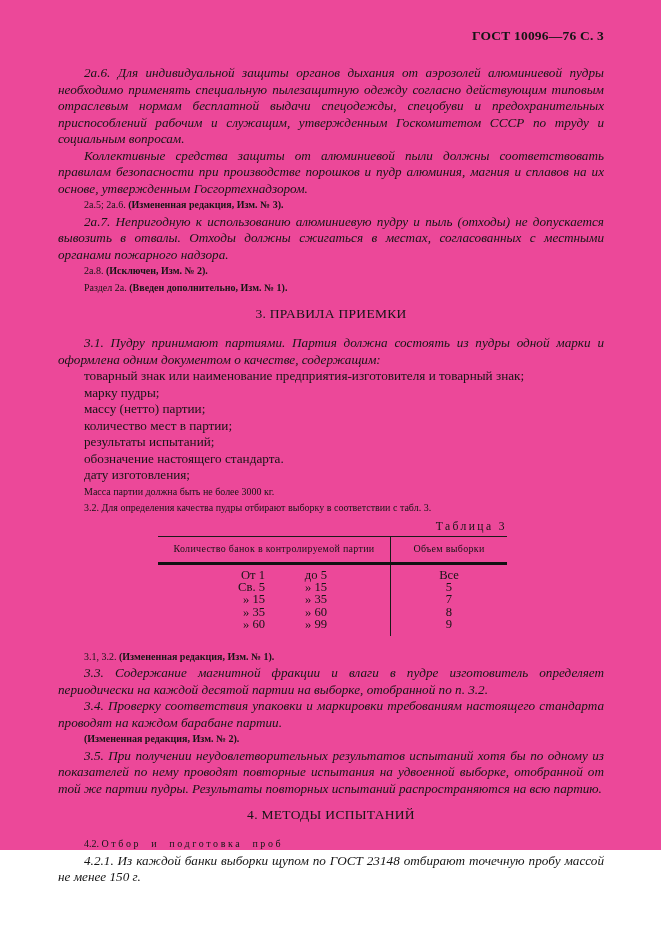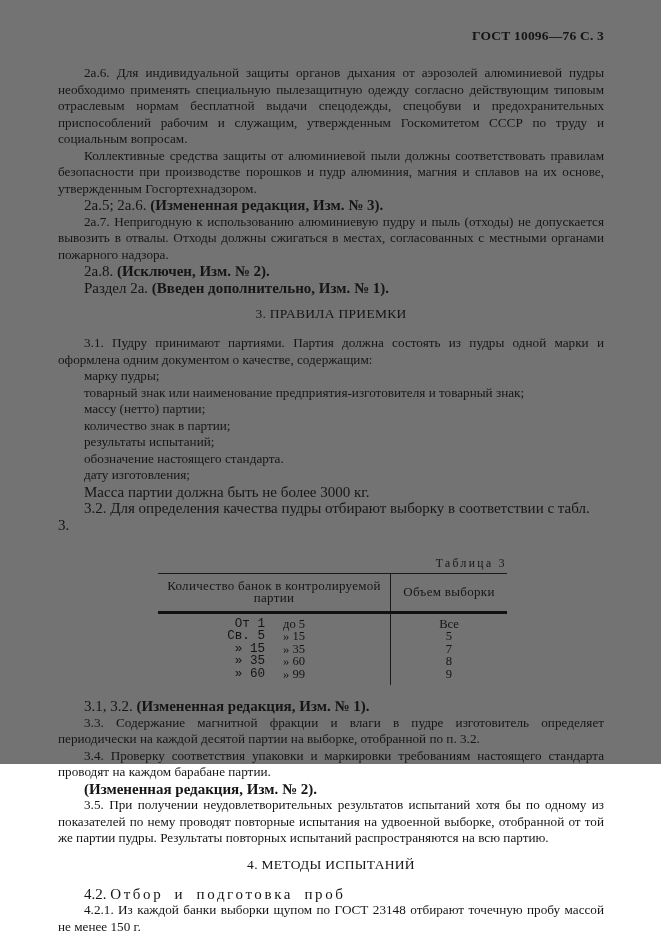--- a/index.html
+++ b/index.html
@@ -2,56 +2,56 @@
 <html><head>
 <meta charset="utf-8">
 <style>
   html,body{margin:0;padding:0;}
   body{
     width:661px;height:936px;background:#ffffff;overflow:hidden;
     font-family:"Liberation Serif","DejaVu Serif",serif;
     color:#151515;
   }
   .page{
-    box-sizing:border-box;width:661px;height:764px;
-    padding:28px 57px 0 58px;background:#737373;
+    box-sizing:border-box;width:661px;height:850px;
+    padding:28px 57px 0 58px;background:#ec4899;
   }
   .doc-header{
     text-align:right;font-weight:bold;font-size:13.5px;line-height:15px;
     margin:0 0 22px 0;letter-spacing:.2px;
   }
-  .para{margin:0;font-size:13.2px;line-height:16.5px;text-align:justify;text-indent:26px;}
-  .line{margin:0;font-size:15px;line-height:16.5px;text-indent:26px;}
+  .para{margin:0;font-size:13.2px;line-height:16.5px;text-align:justify;text-indent:26px;font-style:italic;}
+  .line{margin:0;font-size:10px;line-height:16.5px;text-indent:26px;}
   .list-line{margin:0;font-size:13.2px;line-height:16.5px;padding-left:26px;}
   .sec-heading{
     margin:10px 0 13px 0;text-align:center;font-size:13.5px;font-weight:normal;
     line-height:16px;letter-spacing:.3px;
   }
   b{font-weight:bold;}
   .spaced{letter-spacing:2.6px;word-spacing:5px;}
 
-  .tbl-wrap{margin:24px 0 13px 100px;width:349px;}
+  .tbl-wrap{margin:3px 0 13px 100px;width:349px;}
   .tbl-label{
     text-align:right;font-size:11.6px;letter-spacing:2.4px;
     margin:0 0 3px 0;padding-right:0;
   }
   table.sample-table{border-collapse:collapse;width:100%;border-top:1.5px solid #1a1a1a;}
   table.sample-table th{
-    font-weight:normal;font-size:13px;line-height:12px;
+    font-weight:normal;font-size:10px;line-height:12px;
     padding:6px 6px 7px 6px;border-bottom:3px solid #111;text-align:center;
     letter-spacing:.3px;
   }
   table.sample-table th:first-child,
   table.sample-table td:first-child{border-right:1.2px solid #1a1a1a;width:220px;}
   table.sample-table td{font-size:12.6px;line-height:12.4px;padding:0;text-align:center;}
   table.sample-table tbody tr:first-child td{padding-top:4px;}
   table.sample-table tbody tr:last-child td{padding-bottom:5px;}
   .range{display:flex;justify-content:center;gap:18px;}
-  .range .a{min-width:44px;text-align:right;white-space:pre;font-family:Liberation Mono, monospace;}
-  .range .b{min-width:44px;text-align:left;white-space:pre;}
+  .range .a{min-width:44px;text-align:right;white-space:pre;}
+  .range .b{min-width:44px;text-align:right;white-space:pre;}
 </style>
 </head>
 <body>
 
 <div class="page">
 
   <p class="doc-header">ГОСТ 10096—76 С. 3</p>
 
   <p class="para">2а.6. Для индивидуальной защиты органов дыхания от аэрозолей алюминиевой пудры необходимо применять специальную пылезащитную одежду согласно действующим типовым отраслевым нормам бесплатной выдачи спецодежды, спецобуви и предохранительных приспособлений рабочим и служащим, утвержденным Госкомитетом СССР по труду и социальным вопросам.</p>
   <p class="para">Коллективные средства защиты от алюминиевой пыли должны соответствовать правилам безопасности при производстве порошков и пудр алюминия, магния и сплавов на их основе, утвержденным Госгортехнадзором.</p>
@@ -61,24 +61,24 @@
   <p class="para">2а.7. Непригодную к использованию алюминиевую пудру и пыль (отходы) не допускается вывозить в отвалы. Отходы должны сжигаться в местах, согласованных с местными органами пожарного надзора.</p>
 
   <p class="line"><span>2а.8. </span><b>(Исключен, Изм. № 2).</b></p>
 
   <p class="line"><span>Раздел 2а. </span><b>(Введен дополнительно, Изм. № 1).</b></p>
 
   <h2 class="sec-heading">3. ПРАВИЛА ПРИЕМКИ</h2>
 
   <p class="para">3.1. Пудру принимают партиями. Партия должна состоять из пудры одной марки и оформлена одним документом о качестве, содержащим:</p>
 
+  <p class="list-line">товарный знак или наименование предприятия-изготовителя и товарный знак;</p>
   <p class="list-line">марку пудры;</p>
-  <p class="list-line">товарный знак или наименование предприятия-изготовителя и товарный знак;</p>
   <p class="list-line">массу (нетто) партии;</p>
-  <p class="list-line">количество знак в партии;</p>
+  <p class="list-line">количество мест в партии;</p>
   <p class="list-line">результаты испытаний;</p>
   <p class="list-line">обозначение настоящего стандарта.</p>
   <p class="list-line">дату изготовления;</p>
 
   <p class="line">Масса партии должна быть не более 3000 кг.</p>
   <p class="line">3.2. Для определения качества пудры отбирают выборку в соответствии с табл. 3.</p>
 
   <div class="tbl-wrap">
     <p class="tbl-label">Таблица 3</p>
     <table class="sample-table">

